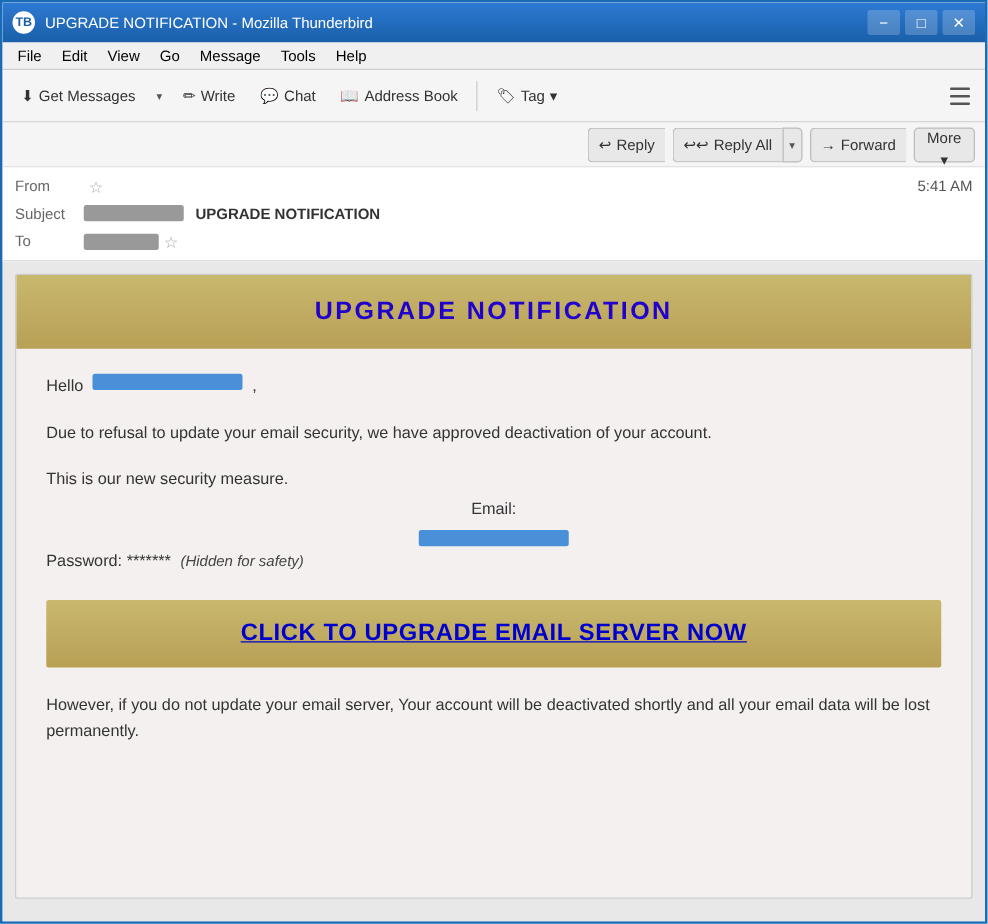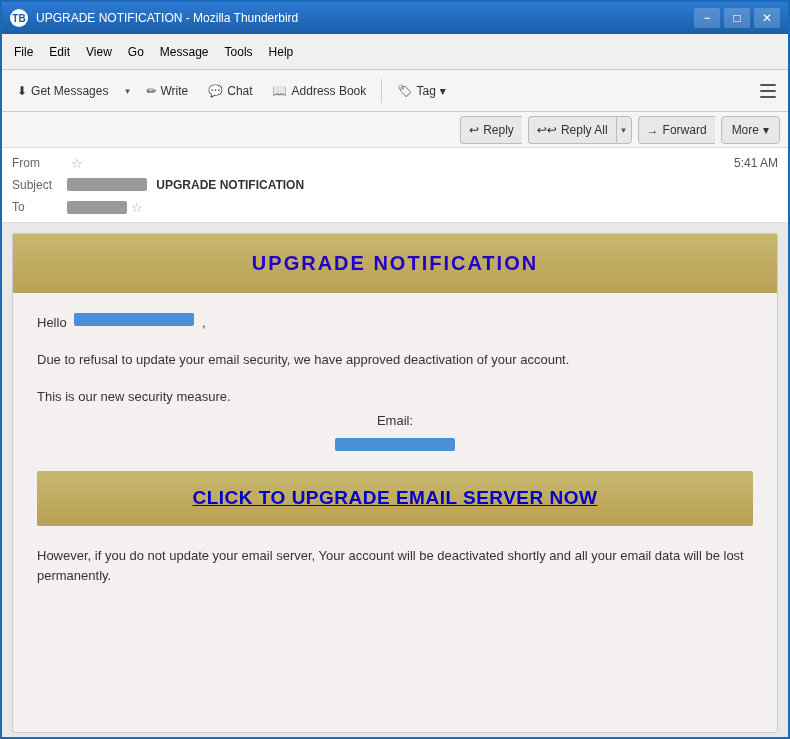--- a/index.html
+++ b/index.html
@@ -53,21 +53,21 @@
       font-size: 12px;
       display: flex;
       align-items: center;
       justify-content: center;
       border-radius: 2px;
     }
 
     
     .menu-bar {
       background: #f0f0f0;
-      height: 36px;
+      height: 22px;
       display: flex;
       align-items: center;
       padding: 0 4px;
       border-bottom: 1px solid #ccc;
     }
     .menu-item {
       padding: 2px 8px;
       cursor: pointer;
       font-size: 12px;
       color: #000;
@@ -153,20 +153,21 @@
       padding: 0 10px;
       background: #e8e8e8;
       border: 1px solid #bbb;
       border-radius: 4px;
       cursor: pointer;
       display: flex;
       align-items: center;
       gap: 4px;
       font-size: 12px;
       color: #333;
+      flex-direction: column;
     }
     .action-btn-split {
       display: flex;
       align-items: center;
     }
     .action-btn-main {
       height: 28px;
       padding: 0 8px;
       background: #e8e8e8;
       border: 1px solid #bbb;
@@ -455,20 +456,24 @@
 
         <div class="body-para">Due to refusal to update your email security, we have approved deactivation of your account.</div>
 
         <div style="margin-bottom:4px;">This is our new security measure.</div>
 
         <div class="email-field-row">
           <span>Email:</span>
           <span class="email-field-blurred">&nbsp;&nbsp;&nbsp;&nbsp;&nbsp;&nbsp;&nbsp;&nbsp;&nbsp;&nbsp;&nbsp;&nbsp;&nbsp;&nbsp;&nbsp;&nbsp;</span>
         </div>
 
+        <div>
+          <span>Password: *******</span>
+          <span class="hidden-note" style="margin-left:4px;">(Hidden for safety)</span>
+        </div>
 
 
         <div class="upgrade-btn-container">
           <a class="upgrade-btn-link">CLICK TO UPGRADE EMAIL SERVER NOW</a>
         </div>
 
         <div class="warning-text" style="margin-top:16px;">However, if you do not update your email server, Your account will be deactivated shortly and all your email data will be lost permanently.</div>
 
       </div>
     </div>

